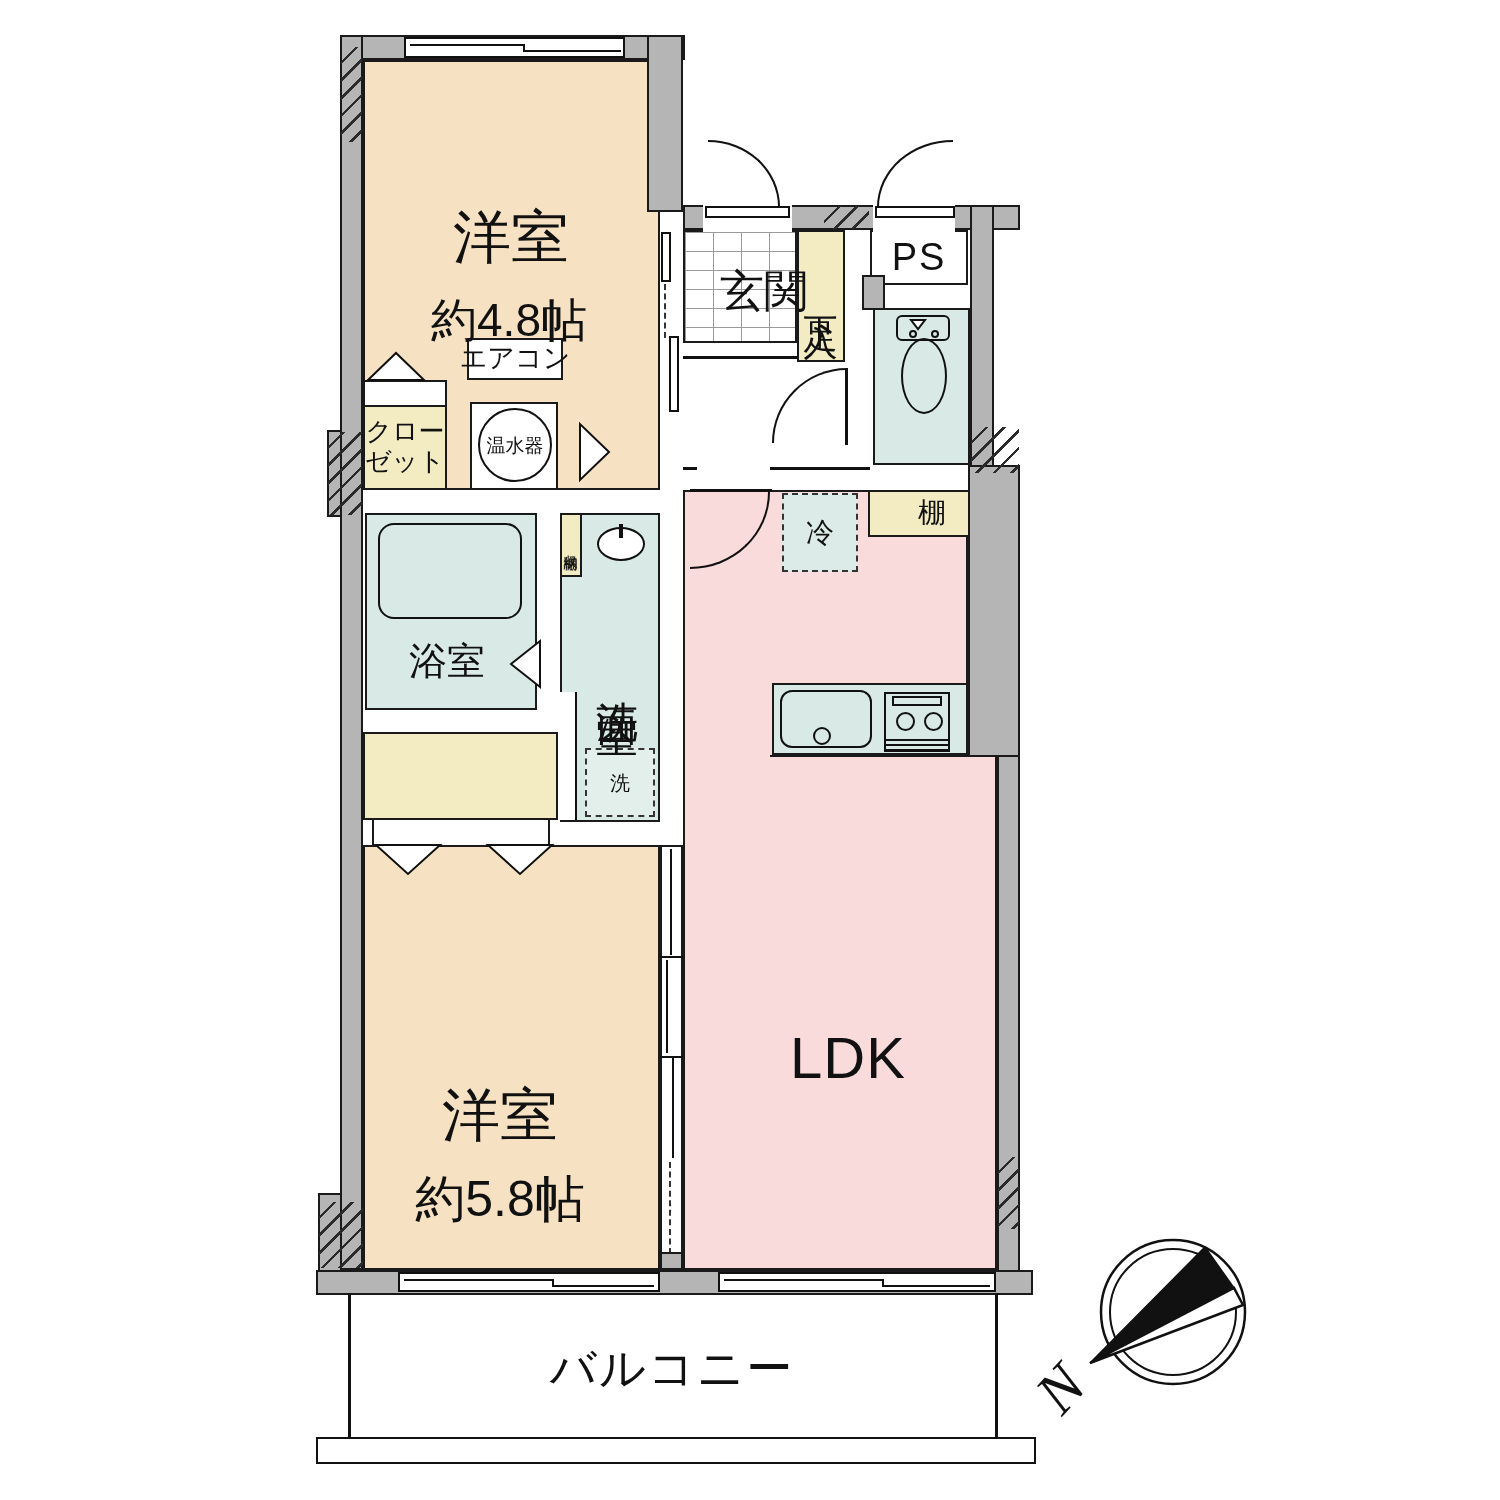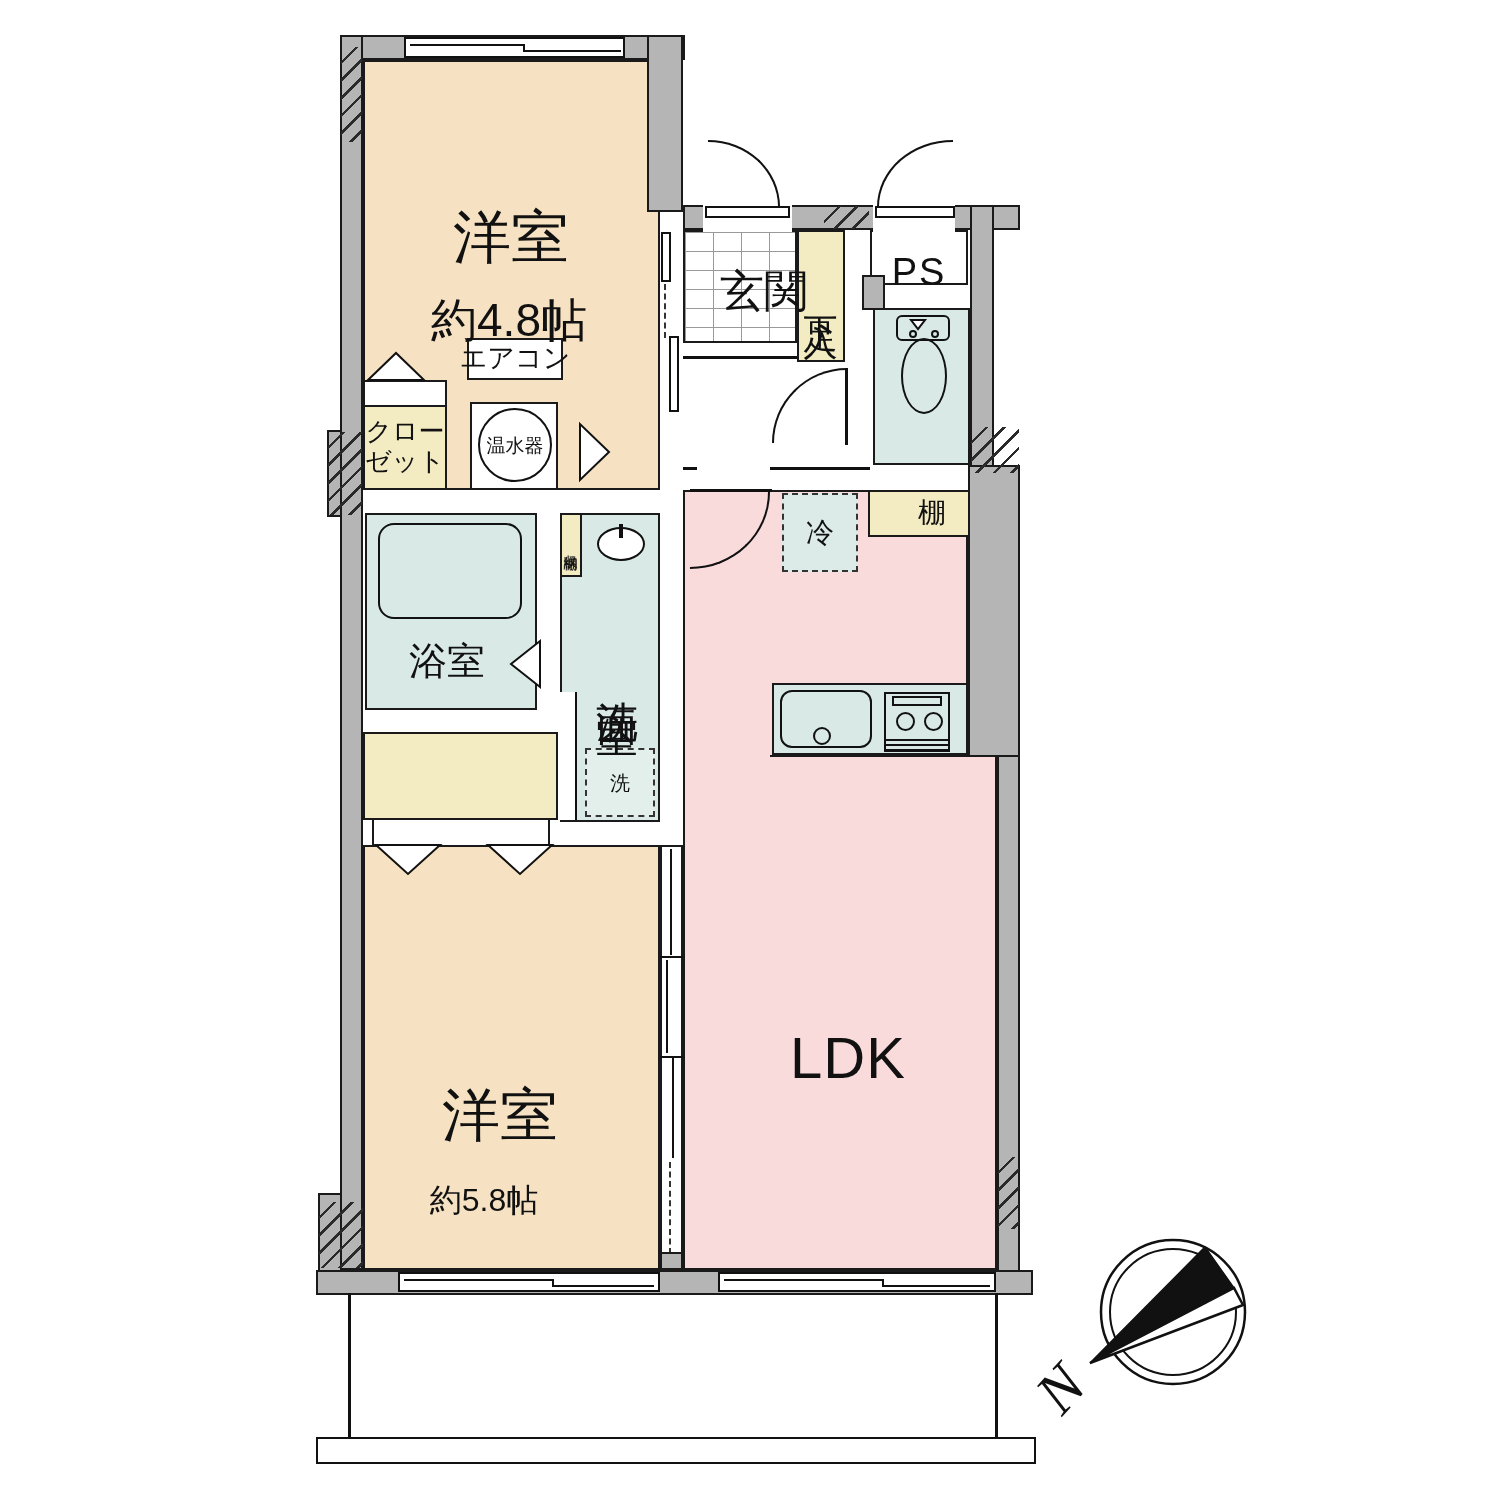--- a/index.html
+++ b/index.html
@@ -159,35 +159,36 @@
     <circle cx="143" cy="100" r="63" fill="none" stroke="#111" stroke-width="2"></circle>
     <polygon points="60,151 175,35 204,76" fill="#111" stroke="#111" stroke-width="1.5"></polygon>
     <polygon points="60,151 204,76 213,93" fill="#fff" stroke="#111" stroke-width="2.5"></polygon>
     <text x="32" y="196" text-anchor="middle" font-size="60" font-style="italic" font-family="Liberation Serif, DejaVu Serif, serif" fill="#111" transform="rotate(-48 32 178)">N</text>
   </svg>
 
   <div class="lbl" style="left:511px;top:237px;font-size:58px;">洋室</div>
   <div class="lbl" style="left:509px;top:320px;font-size:46px;">約4.8帖</div>
 
   <div class="lbl" style="left:500px;top:1115px;font-size:58px;">洋室</div>
-  <div class="lbl" style="left:484px;top:1200px;font-size:32px;">約5.8帖</div>
+  <div class="lbl" style="left:500px;top:1200px;font-size:50px;">約5.8帖</div>
 
   <div class="lbl" style="left:848px;top:1058px;font-size:58px;letter-spacing:1px;">LDK</div>
 
   <div class="lbl" style="left:740px;top:291px;font-size:44px;margin-left:24px;">玄関</div>
   <div class="vlbl" style="left:821px;top:296px;font-size:34px;letter-spacing:4px;">下足入</div>
-  <div class="lbl" style="left:919px;top:273px;font-size:38px;letter-spacing:2px;">PS</div>
+  <div class="lbl" style="left:919px;top:258px;font-size:38px;letter-spacing:2px;">PS</div>
   <div class="lbl" style="left:515px;top:359px;font-size:27px;">エアコン</div>
 
   <div class="lbl" style="left:405px;top:447px;font-size:26px;">
     <div>クロー</div>
     <div>ゼット</div>
   </div>
 
   <div class="lbl" style="left:515px;top:446px;font-size:19px;">温水器</div>
   <div class="lbl" style="left:447px;top:662px;font-size:38px;">浴室</div>
   <div class="vlbl" style="left:571px;top:545px;font-size:14px;letter-spacing:1px;">収納棚</div>
   <div class="vlbl" style="left:617px;top:677px;font-size:42px;letter-spacing:6px;">洗面室</div>
   <div class="lbl" style="left:620px;top:783px;font-size:20px;">洗</div>
   <div class="lbl" style="left:820px;top:533px;font-size:28px;">冷</div>
   <div class="lbl" style="left:932px;top:513px;font-size:28px;">棚</div>
+  <div class="lbl" style="left:672px;top:1368px;font-size:46px;letter-spacing:2px;">バルコニー</div>
 
 </div>
 
 </body></html>

